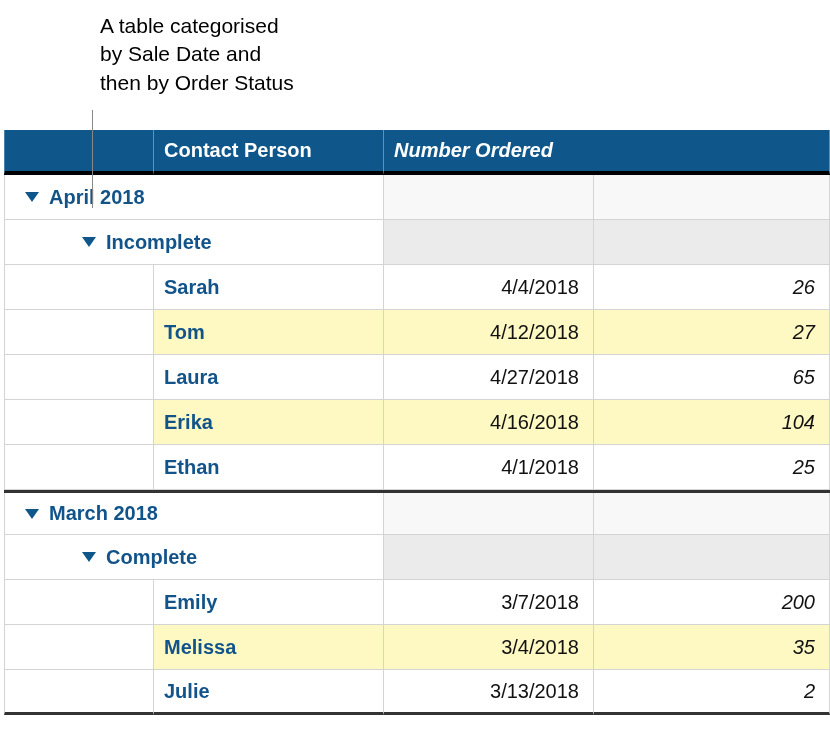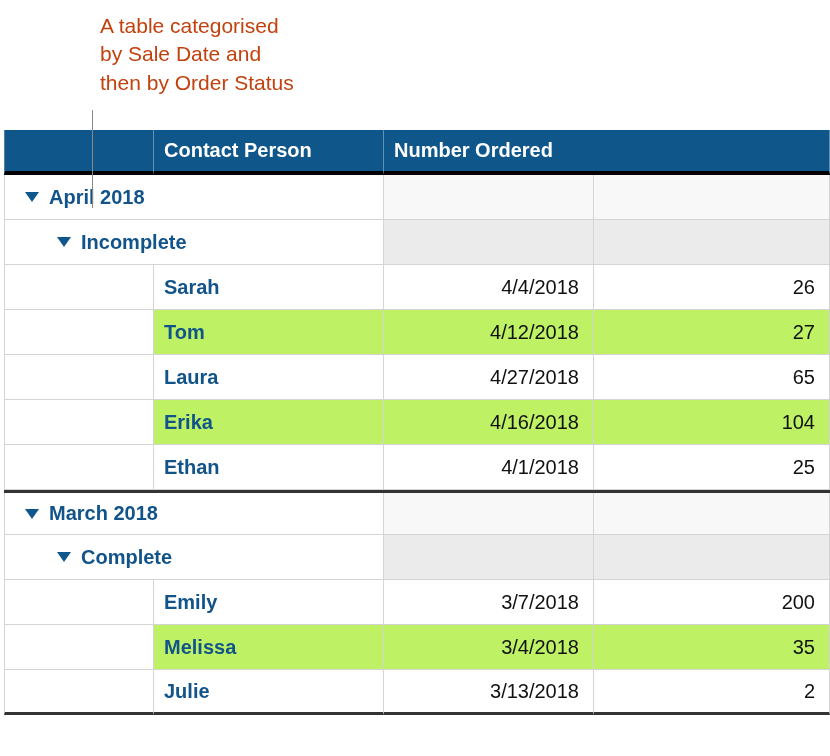--- a/index.html
+++ b/index.html
@@ -9,21 +9,21 @@
       color: #111;
       background: #fff;
       width: 830px;
       padding: 0;
     }
     .wrapper { position: relative; width: 830px; padding-top: 12px; }
     .caption-block { position: absolute; top: 12px; left: 100px; }
     .caption-text {
       font-size: 21px;
       line-height: 1.35;
-      color: #c2410c;
+      color: #000000;
       font-weight: 400;
     }
     .callout-line {
       position: absolute;
       left: 92px;
       top: 110px;
       width: 1px;
       height: 98px;
       background: #888;
     }
@@ -32,21 +32,21 @@
       width: 826px;
       margin-left: 4px;
       border-collapse: separate;
       border-spacing: 0;
       font-size: 20px;
     }
     .row { display: flex; width: 100%; }
     .c0 { width: 150px; }
     .c1 { width: 230px; }
     .c2 { width: 210px; }
-    .c3 { flex: 1; }
+    .c3 { flex: 1; font-style: italic; }
     .hdr {
       background: #0f578b;
       color: #fff;
       font-weight: 700;
       height: 45px;
       display: flex;
       align-items: center;
       padding: 0 12px 0 10px;
       border-right: 1px solid rgba(255,255,255,0.35);
       border-bottom: 4px solid #000;
@@ -68,34 +68,34 @@
       display: flex;
       align-items: center;
       border-right: 1px solid #d4d4d4;
       height: 100%;
       padding-left: 20px;
       color: #12548a;
       font-weight: 700;
       border-left: 1px solid #d4d4d4;
       text-align: right;
     }
-    .group-row.sub .c0c1 { padding-left: 52px; }
+    .group-row.sub .c0c1 { padding-left: 77px; }
     .tri {
       width: 0; height: 0;
       border-left: 7px solid transparent;
       border-right: 7px solid transparent;
       border-top: 10px solid #0f578b;
       margin-right: 10px;
     }
     .data-row { height: 45px; }
     .data-row .cell { border-right: 1px solid #d4d4d4; border-bottom: 1px solid #d4d4d4; }
     .data-row .c0 { background: #fff; border-left: 1px solid #d4d4d4; }
     .data-row .c1 { color: #12548a; font-weight: 700; padding-left: 10px; }
     .data-row .c2, .data-row .c3 { justify-content: flex-end; padding-right: 14px; }
-    .data-row.alt .c1, .data-row.alt .c2, .data-row.alt .c3 { background: #bef264; }
+    .data-row.alt .c1, .data-row.alt .c2, .data-row.alt .c3 { background: #fef9c3; }
     .group-top { border-top: 3px solid #333; }
     .data-row.last .cell { border-bottom: 3px solid #333; }
   </style>
 </head>
 <body>
 
 <div class="wrapper">
 
   <div class="caption-block">
     <div class="caption-text">A table categorised</div>

